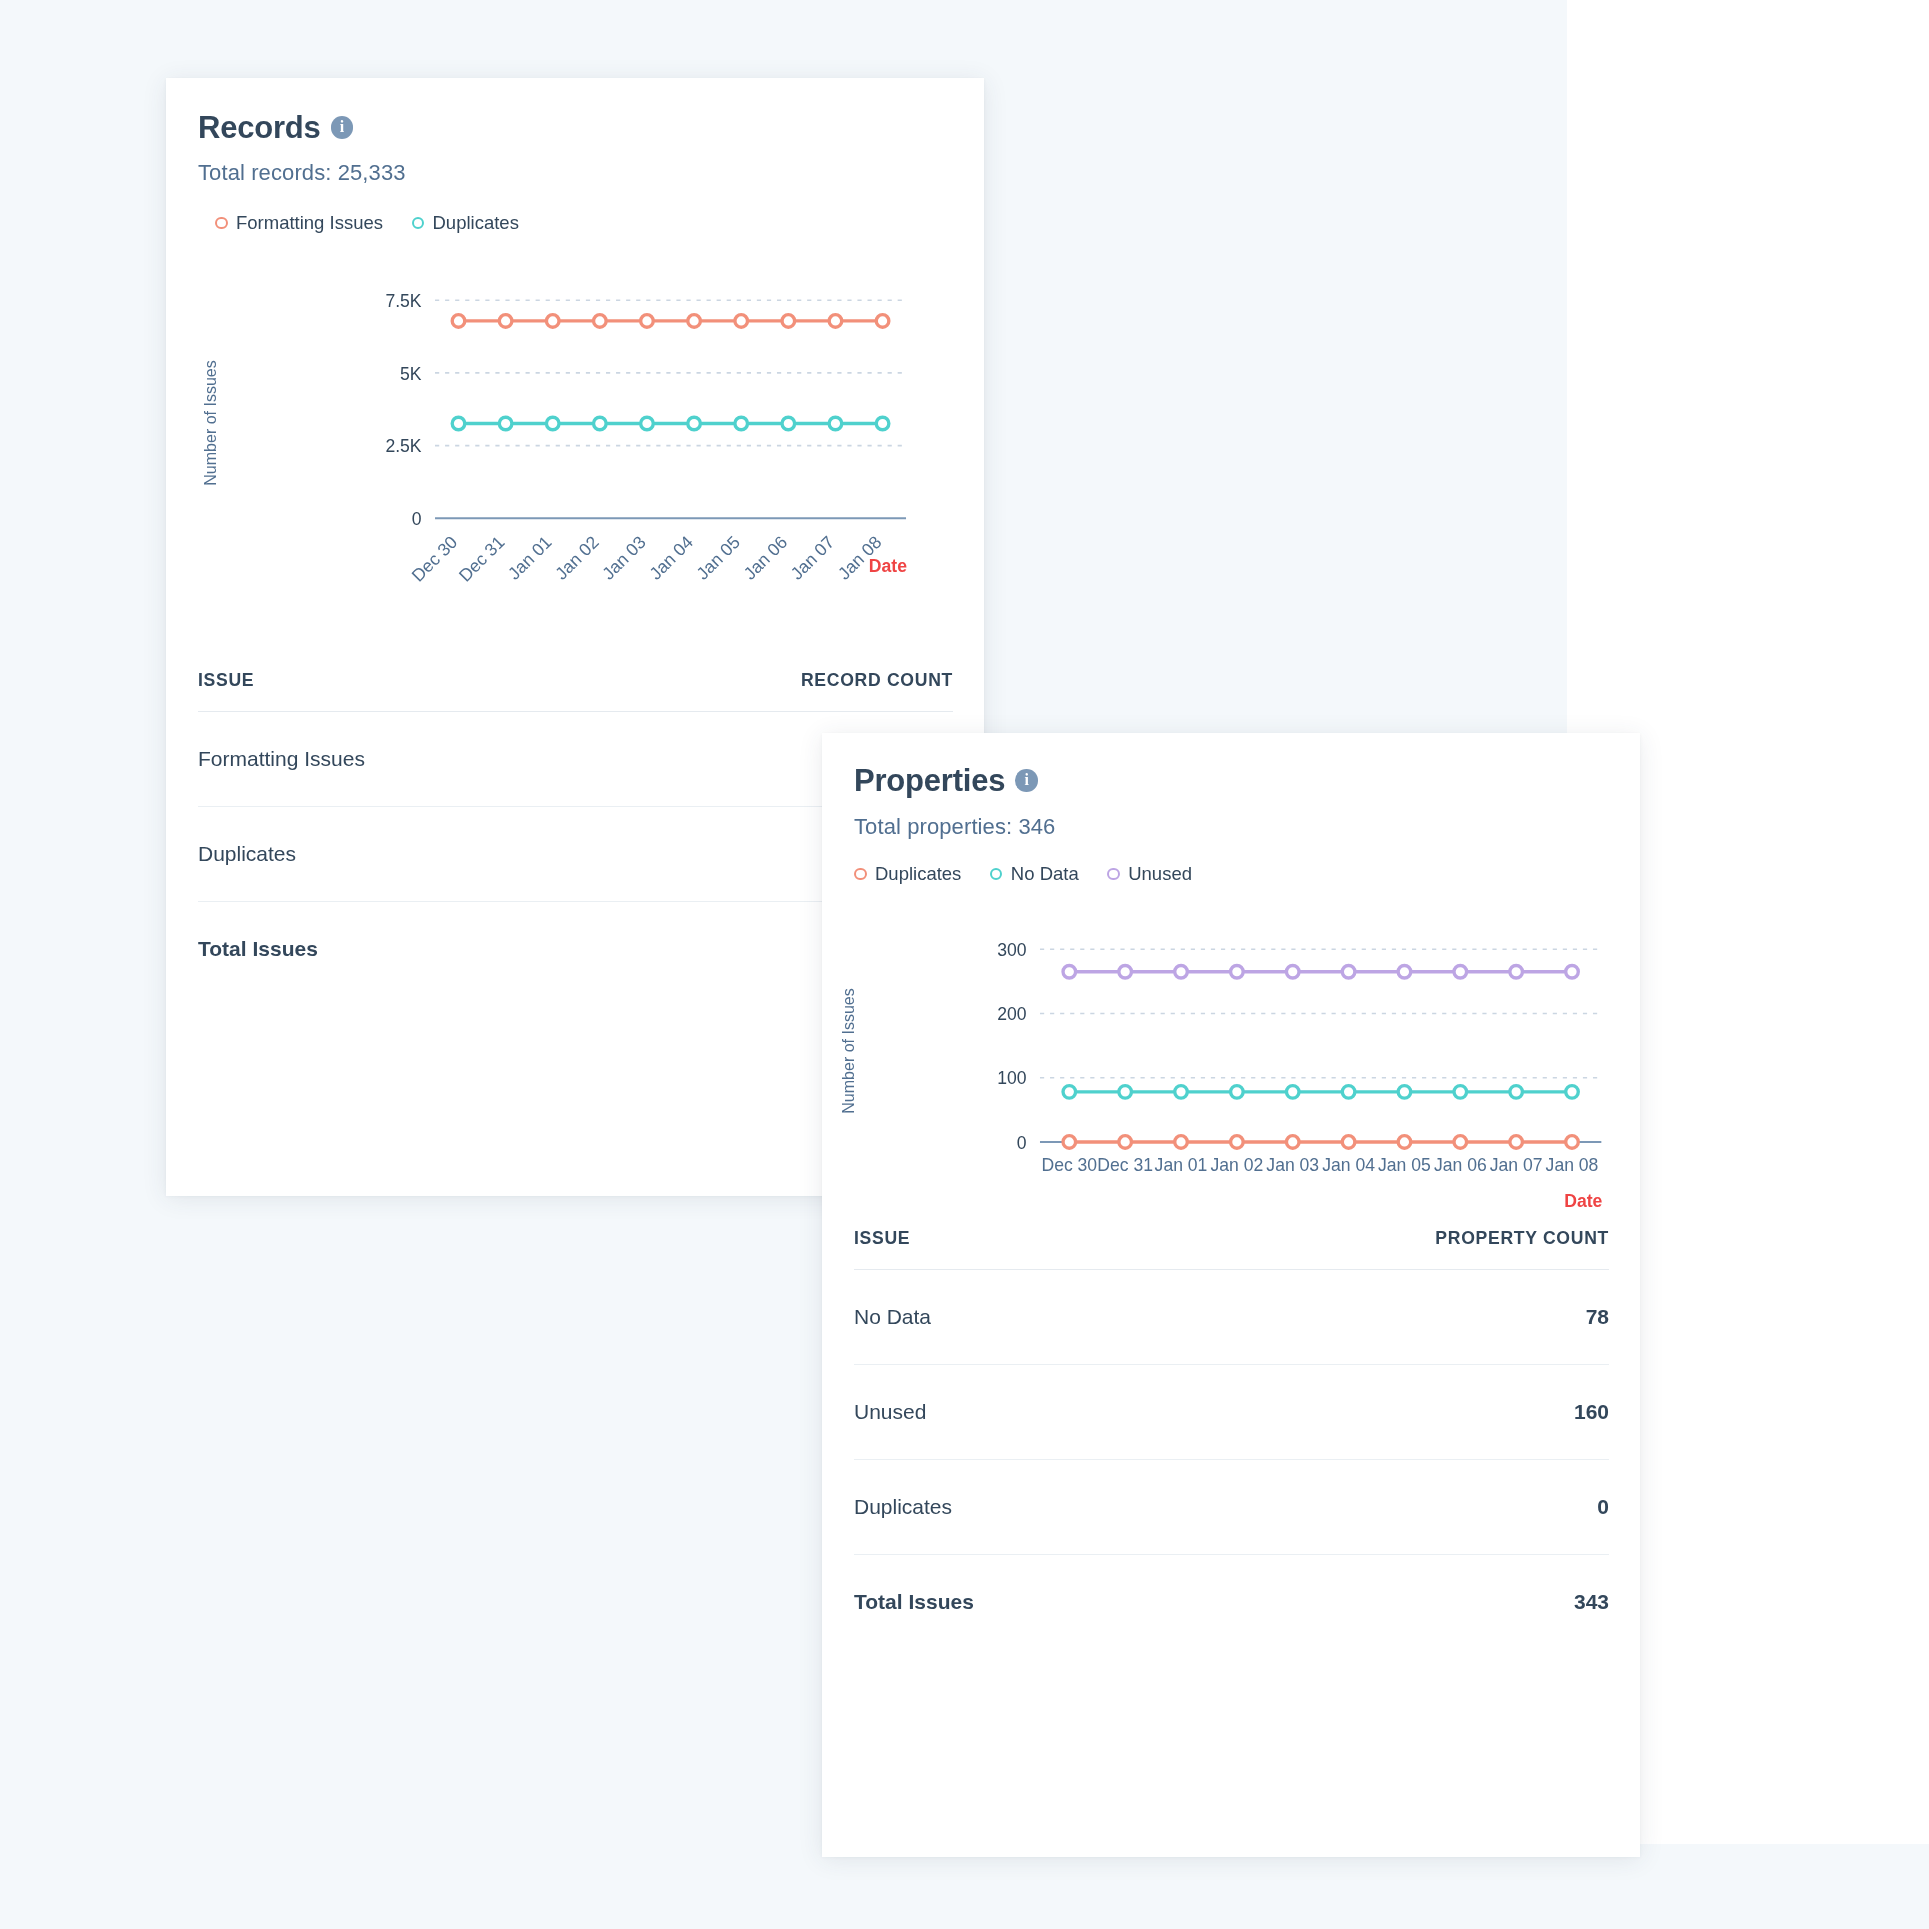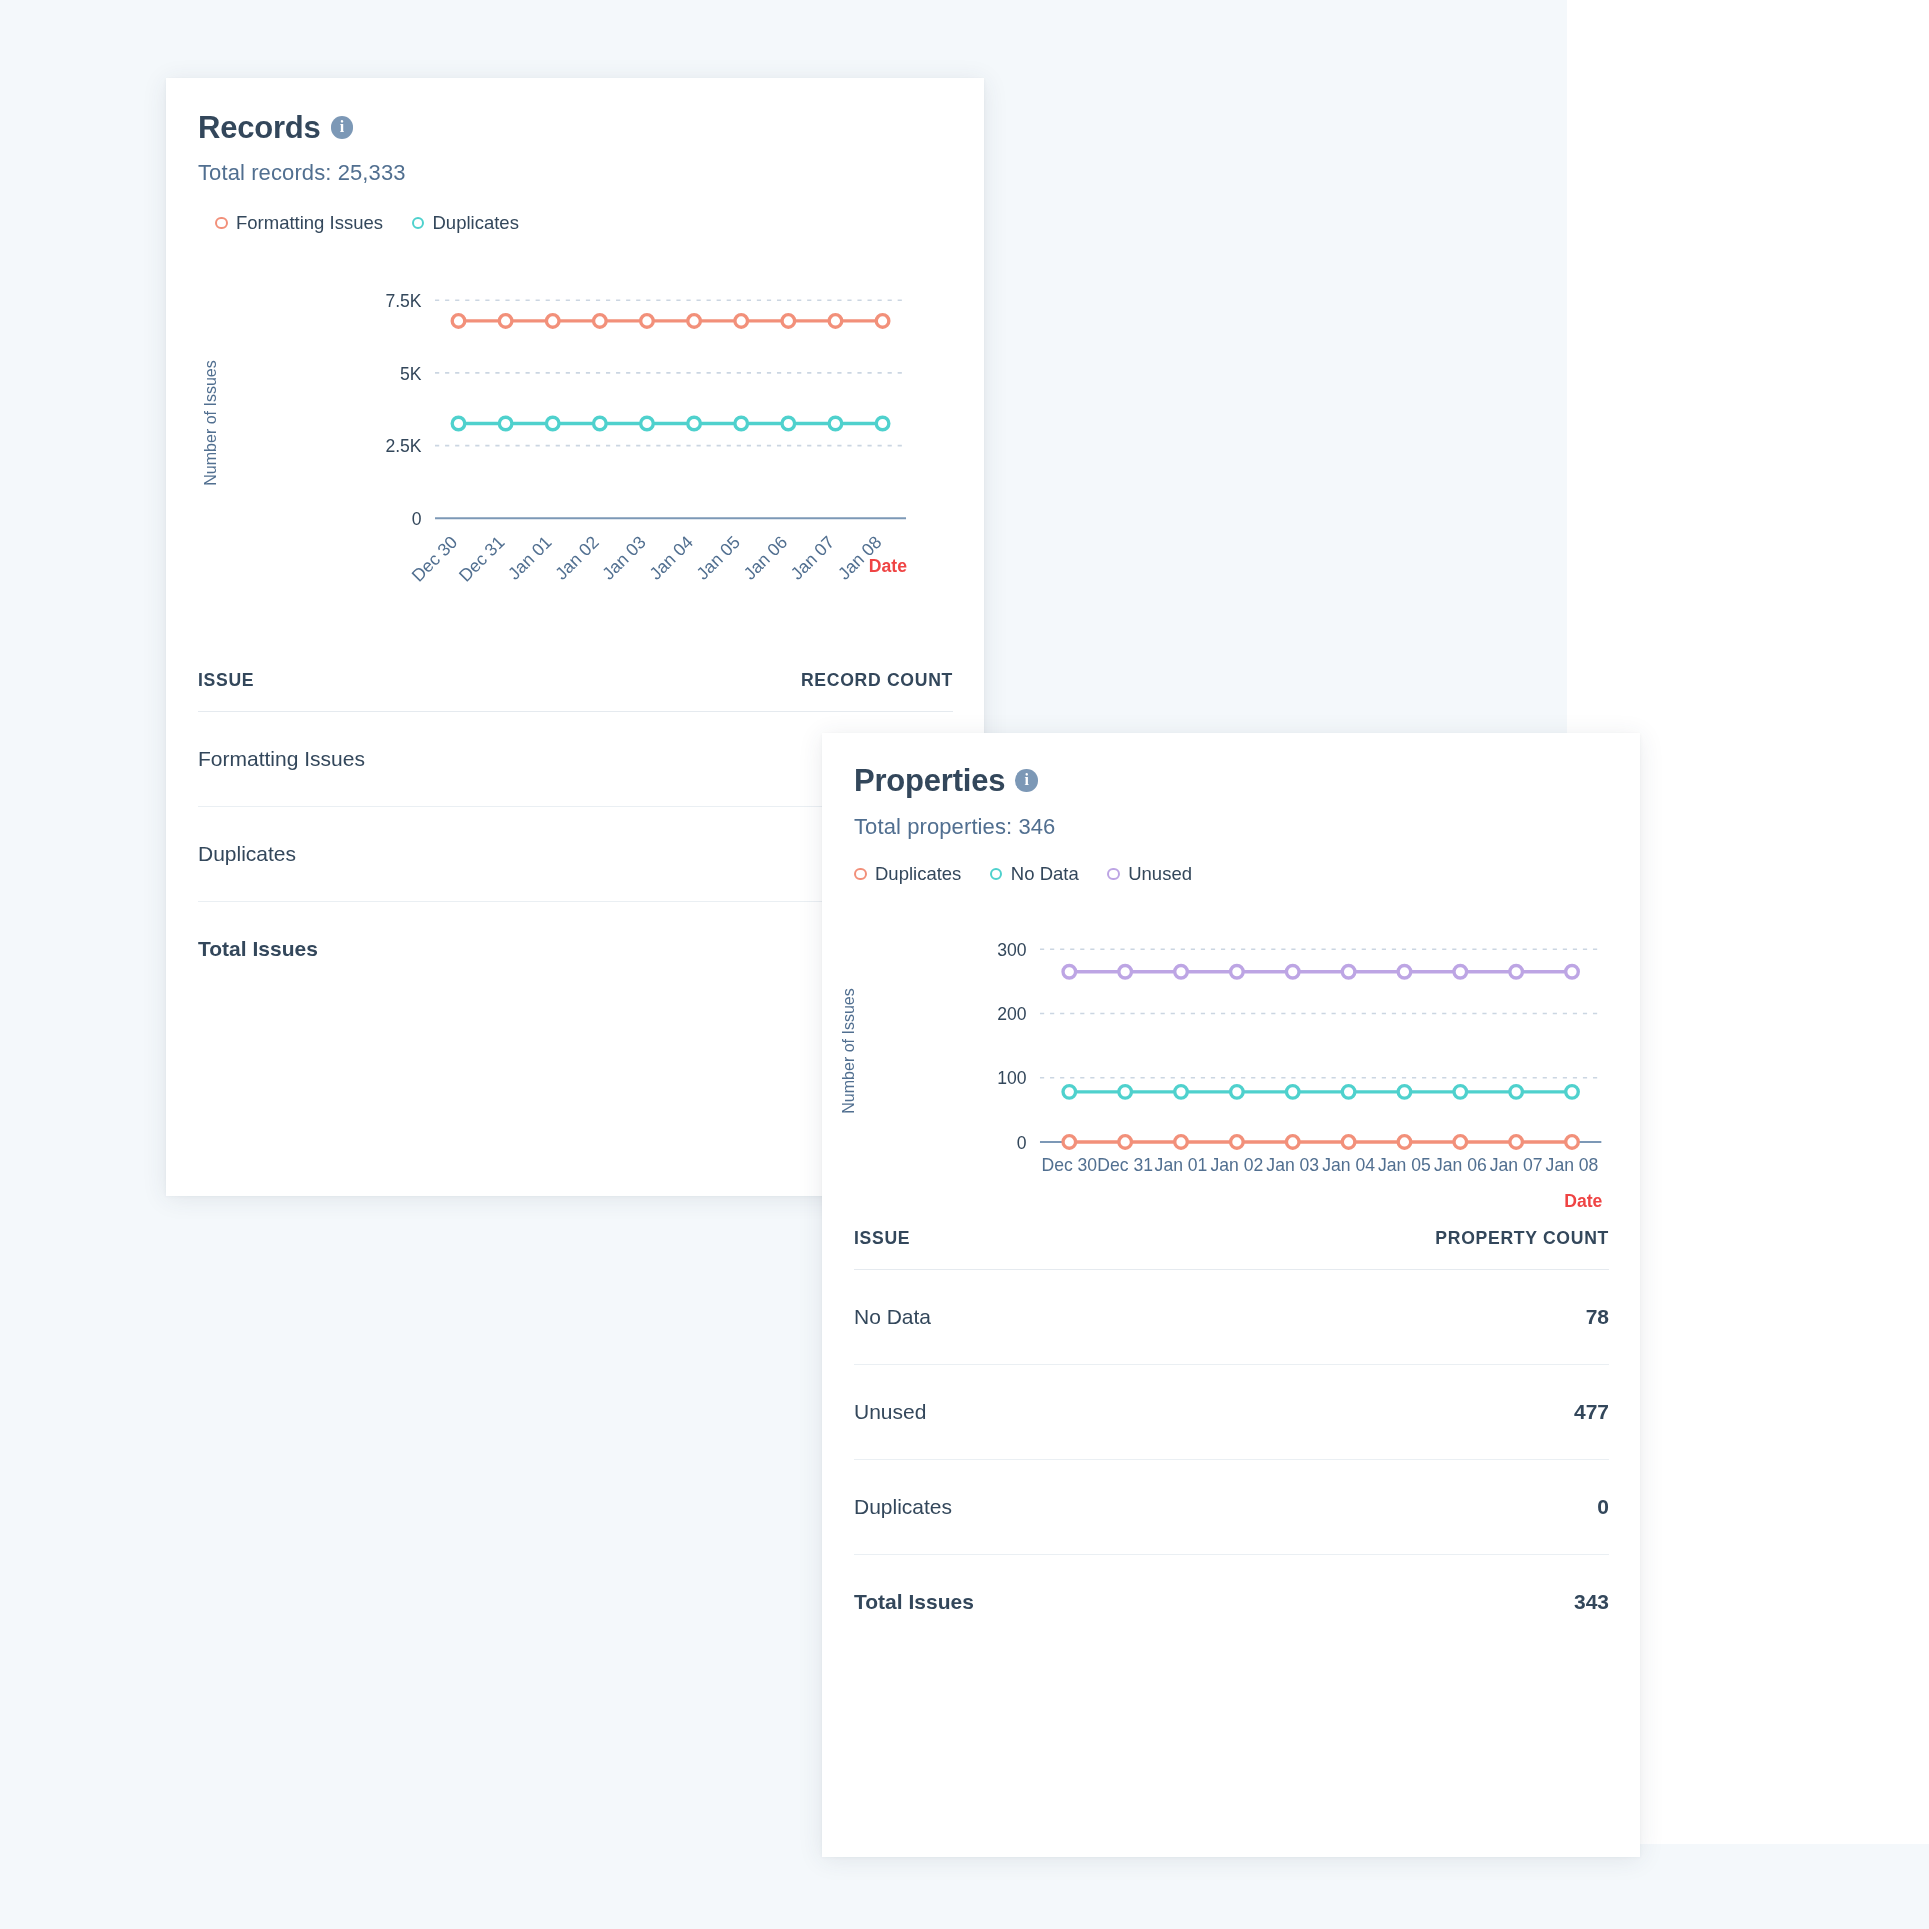--- a/index.html
+++ b/index.html
@@ -400,21 +400,21 @@
             <th class="c-count">PROPERTY COUNT</th>
           </tr>
         </thead>
         <tbody>
           <tr>
             <td class="c-issue">No Data</td>
             <td class="c-count">78</td>
           </tr>
           <tr>
             <td class="c-issue">Unused</td>
-            <td class="c-count">477</td>
+            <td class="c-count">160</td>
           </tr>
           <tr>
             <td class="c-issue">Duplicates</td>
             <td class="c-count">0</td>
           </tr>
           <tr class="total-row">
             <td class="c-issue">Total Issues</td>
             <td class="c-count">343</td>
           </tr>
         </tbody>

